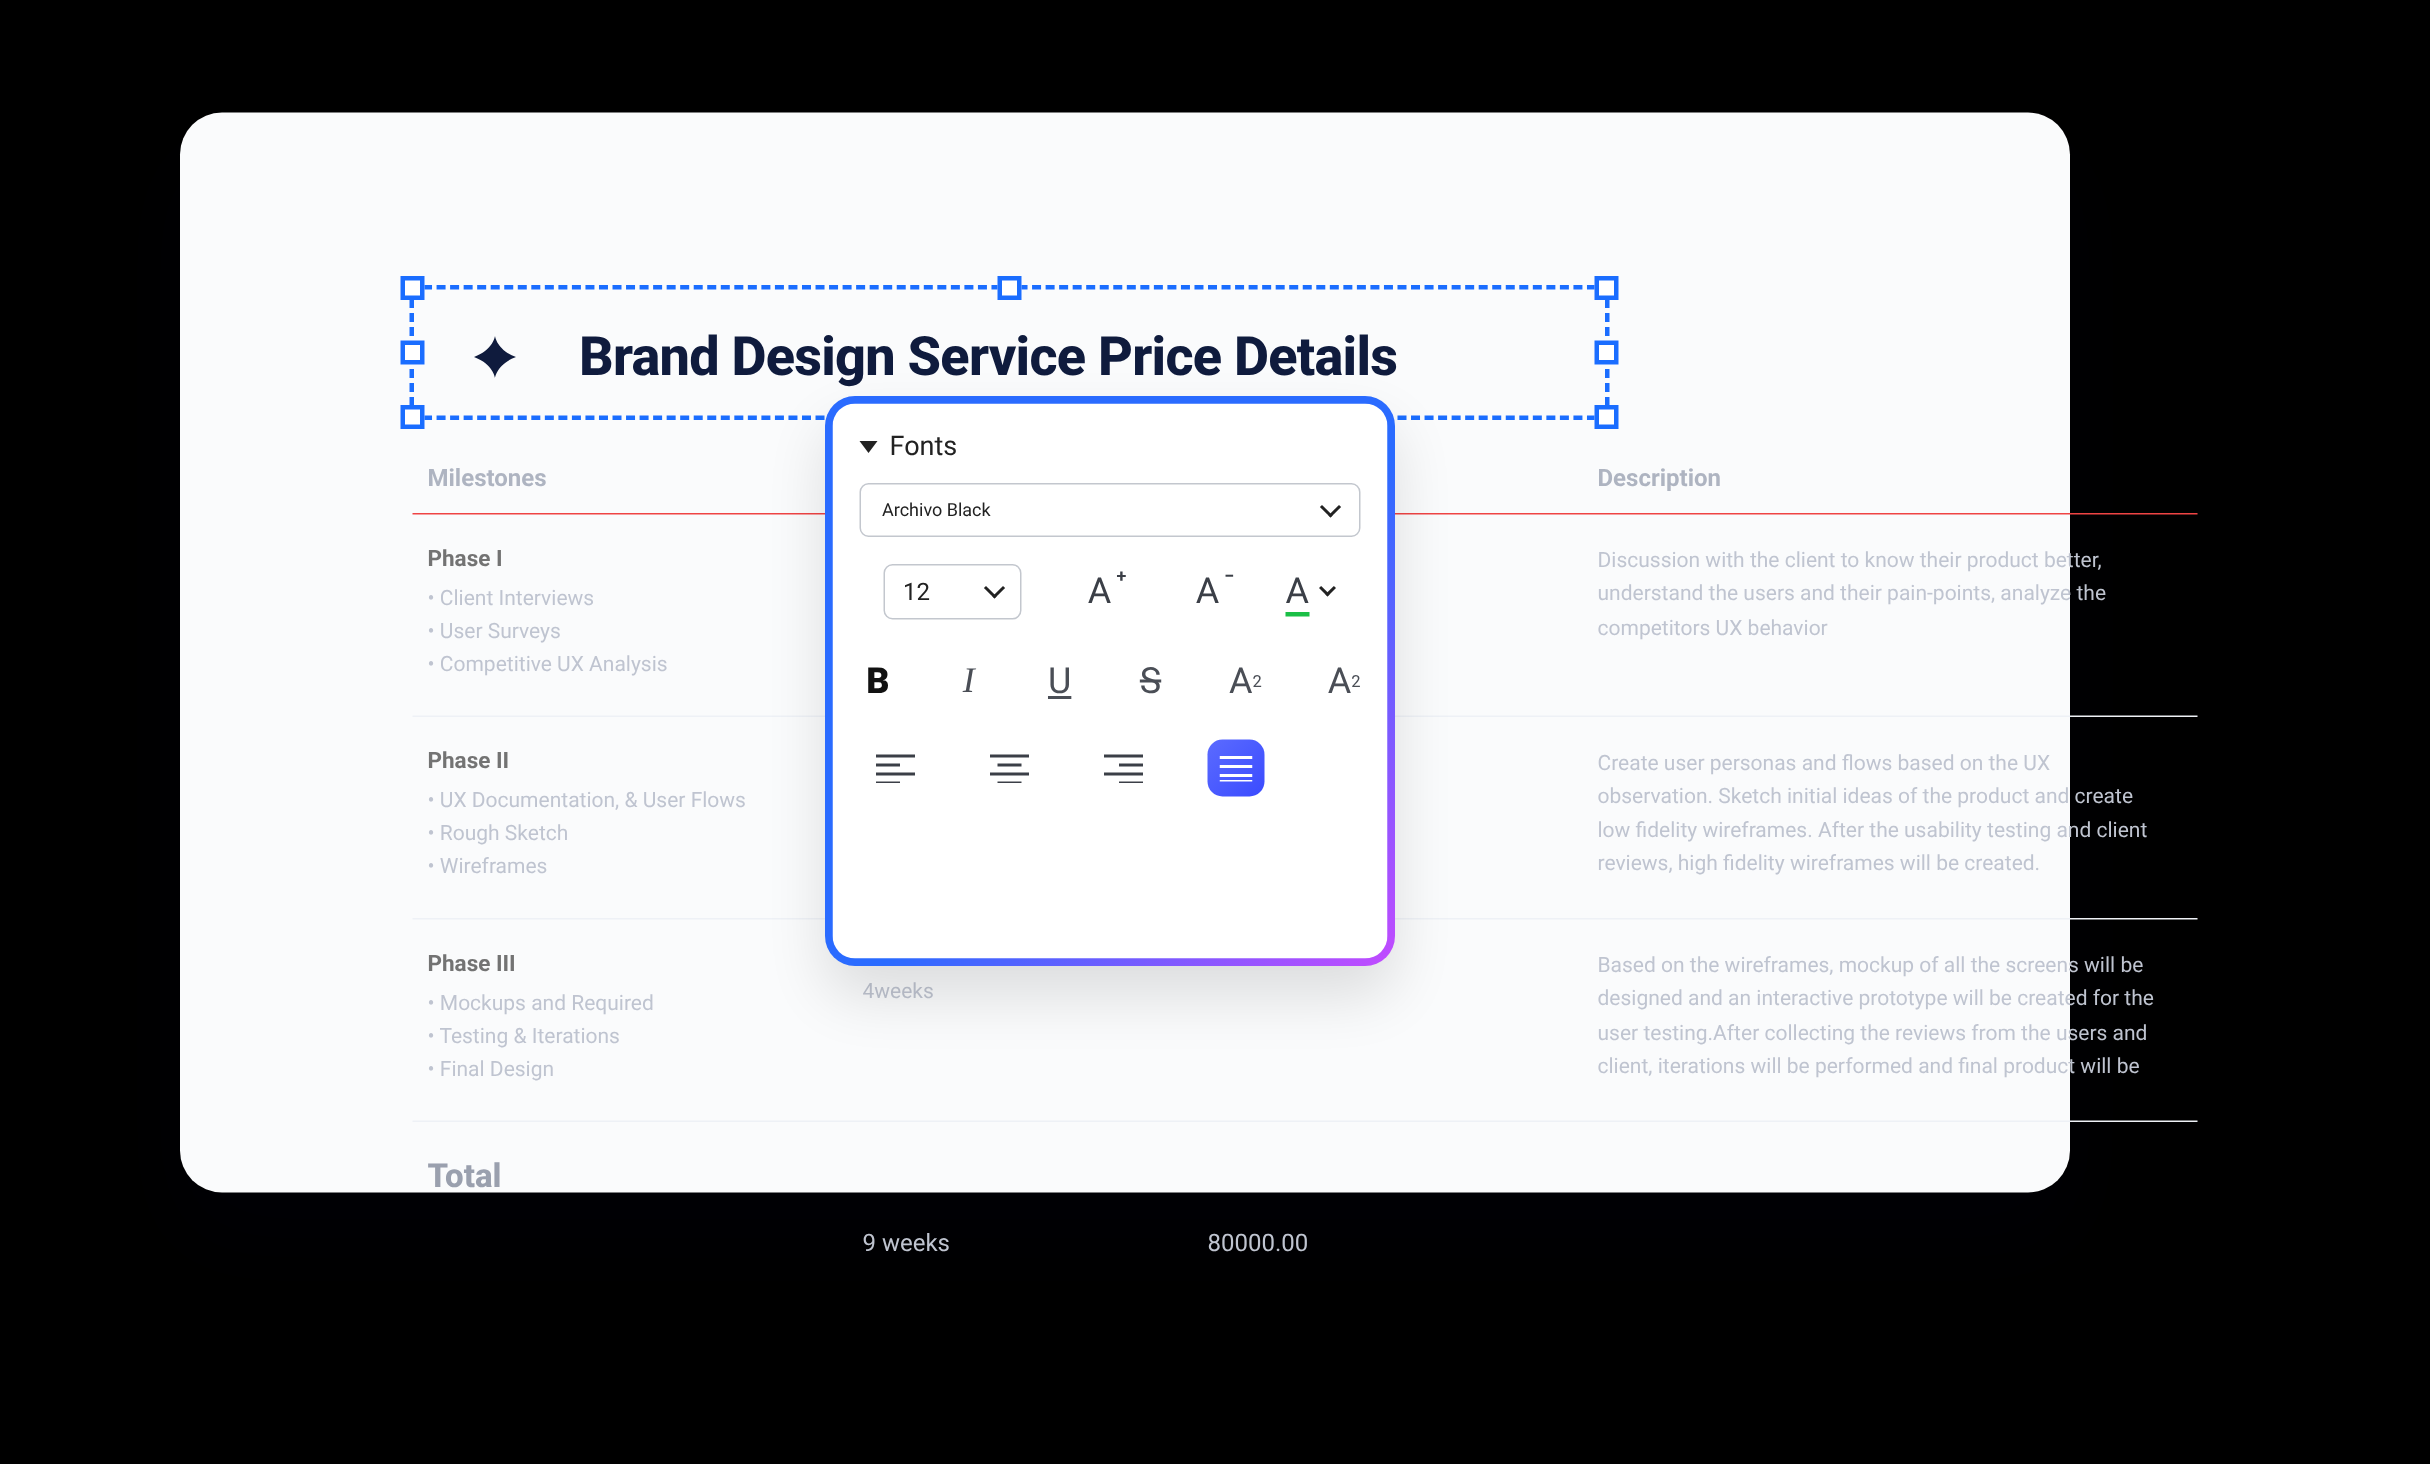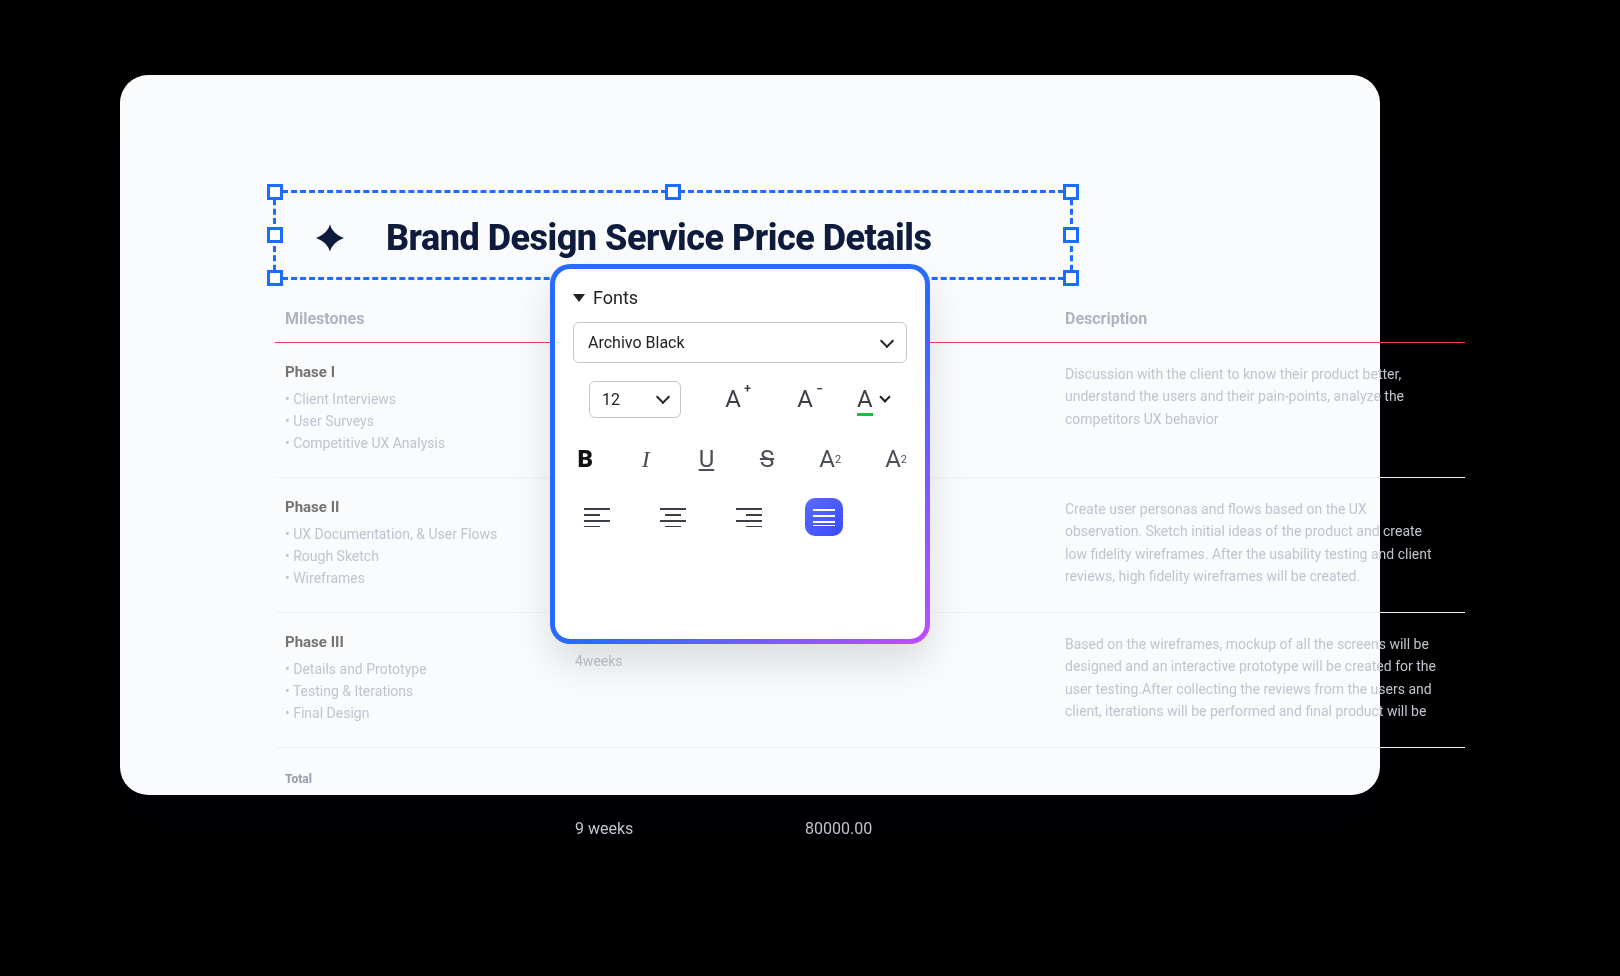--- a/index.html
+++ b/index.html
@@ -105,21 +105,21 @@
   .desc {
     color: #bfc4d0;
     line-height: 1.6;
     max-width: 380px;
   }
   .tfoot {
     display: grid;
     grid-template-columns: 290px 230px 260px 1fr;
     padding: 24px 10px 10px;
   }
-  .tfoot .tot { color: #9aa0ae; font-weight: 800; font-size: 12px; }
+  .tfoot .tot { color: #9aa0ae; font-weight: 800; font-size: 22px; }
   .tfoot .totv { color: #bfc4d0; padding-top: 4px; margin-top: 43px; }
 
   
   .panel {
     position: absolute;
     top: 264px;
     left: 550px;
     width: 380px;
     height: 380px;
     background: #fff;
@@ -153,21 +153,21 @@
     color: #222;
   }
   .select-box {
     width: 100%;
     border: 1px solid #c3c7ce;
     border-radius: 6px;
     padding: 10px 14px;
     display: flex;
     justify-content: space-between;
     align-items: center;
-    font-size: 16px;
+    font-size: 12px;
     color: #222;
     margin-bottom: 16px;
     cursor: pointer;
     background: #fff;
   }
   .chev {
     width: 10px; height: 10px;
     border-right: 2px solid #222;
     border-bottom: 2px solid #222;
     transform: rotate(45deg);
@@ -313,21 +313,21 @@
       </div>
       <div class="time">3 weeks</div>
       <div class="cost"></div>
       <div class="desc">Create user personas and flows based on the UX observation. Sketch initial ideas of the product and create low fidelity wireframes. After the usability testing and client reviews, high fidelity wireframes will be created.</div>
     </div>
 
     <div class="trow">
       <div>
         <div class="phase">Phase III</div>
         <div class="bullets">
-          <div>• Details and Prototype</div>
+          <div>• Mockups and Required</div>
           <div>• Testing &amp; Iterations</div>
           <div>• Final Design</div>
         </div>
       </div>
       <div class="time">4weeks</div>
       <div class="cost"></div>
       <div class="desc">Based on the wireframes, mockup of all the screens will be designed and an interactive prototype will be created for the user testing.After collecting the reviews from the users and client, iterations will be performed and final product will be</div>
     </div>
 
     <div class="tfoot">

